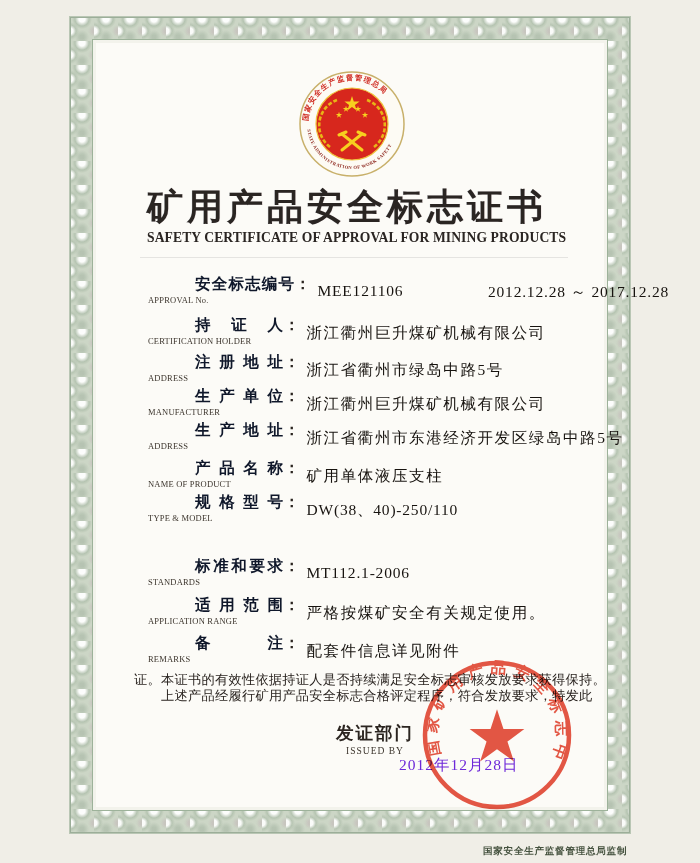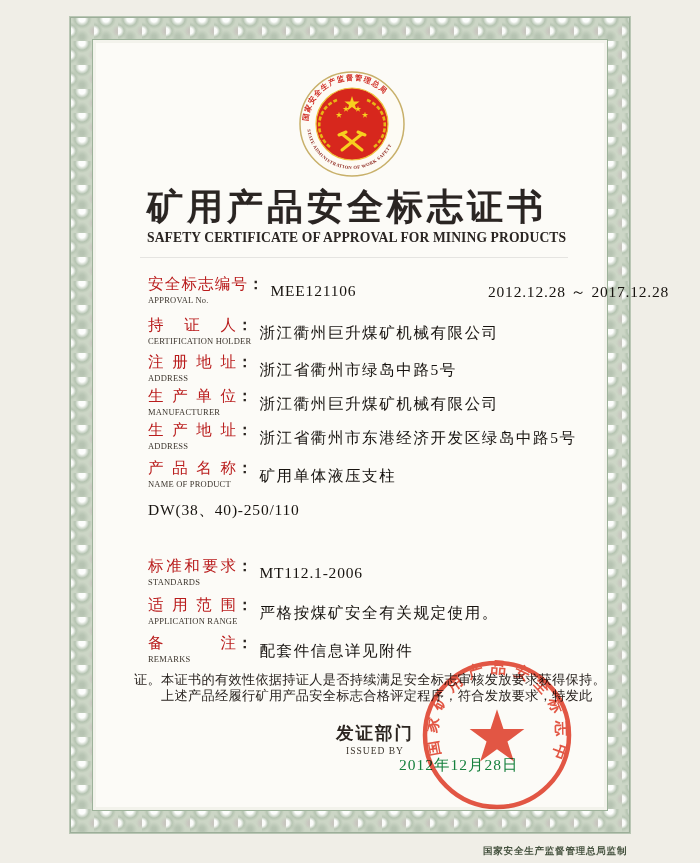--- a/index.html
+++ b/index.html
@@ -34,43 +34,43 @@
     text-shadow:0.5px 0 0 rgba(120,40,60,.15), -0.5px 0 0 rgba(40,80,120,.15);
   }
   .subtitle{
     position:absolute;left:147px;top:230px;width:412px;
     font-size:13.6px;font-weight:bold;color:#2a2522;white-space:nowrap;letter-spacing:0.1px;
   }
   .row{position:absolute;left:148px;white-space:nowrap;}
   .label-wrap{display:inline-block;vertical-align:top;}
   .zh-label{
     display:inline-block;width:88px;
-    font-size:15.5px;font-weight:normal;color:#b91c1c;
-    text-align:justify;text-align-last:justify;
+    font-size:15.5px;font-weight:bold;color:#0f172a;
+    text-align:justify;text-align-last:justify;margin-left:47px;
   }
   .zh-label.w6{width:99px;}
   .zh-label.w3v{width:72px;}
   .colon{font-size:15.5px;font-weight:bold;color:#2b2520;margin:0 3px 0 1px;}
   .sub-label{
     display:block;font-size:8.5px;color:#3c352d;letter-spacing:0.2px;margin-top:0px;font-weight:normal;
   }
   .value{
     display:inline-block;font-size:15.5px;color:#17130f;letter-spacing:1.6px;font-weight:500;vertical-align:top;margin-top:8px;
   }
   .value.num{letter-spacing:0.8px;}
   .validity-group{position:absolute;left:340px;top:0;white-space:nowrap;}
 
   .statement{position:absolute;left:134px;top:672px;width:470px;color:#2a2420;font-weight:500;}
   .statement .line{font-size:13.2px;line-height:15.8px;letter-spacing:0.3px;white-space:nowrap;}
   .statement .line.indent{padding-left:27px;}
 
   .issued{position:absolute;left:336px;top:721px;text-align:center;}
   .issued-zh{font-size:17.5px;font-weight:bold;color:#2b2520;letter-spacing:2px;}
   .issued-en{font-size:9.5px;color:#3c352d;letter-spacing:1px;margin-top:1px;}
-  .issue-date{position:absolute;left:399px;top:755px;font-size:15.5px;font-weight:500;color:#15803d;letter-spacing:1px;}
+  .issue-date{position:absolute;left:399px;top:755px;font-size:15.5px;font-weight:500;color:#6d28d9;letter-spacing:1px;}
 
   .emblem{position:absolute;left:299px;top:71px;width:106px;height:106px;}
   .seal{position:absolute;left:420px;top:658px;width:154px;height:154px;opacity:.88;mix-blend-mode:multiply;}
 
   .footer-note{
     position:absolute;left:483px;top:845px;
     font-size:9.5px;font-weight:bold;color:#45523f;letter-spacing:0.8px;white-space:nowrap;
   }
 </style>
 </head>
@@ -145,20 +145,22 @@
     <div class="label-wrap"><span class="zh-label">生产地址</span><span class="colon">：</span>
       <span class="sub-label">ADDRESS</span></div>
     <span class="value">浙江省衢州市东港经济开发区绿岛中路5号</span>
   </div>
   <div class="row" style="top:458px">
     <div class="label-wrap"><span class="zh-label">产品名称</span><span class="colon">：</span>
       <span class="sub-label">NAME OF PRODUCT</span></div>
     <span class="value">矿用单体液压支柱</span>
   </div>
   <div class="row" style="top:492px">
+    <div class="label-wrap"><span class="zh-label">规格型号</span><span class="colon">：</span>
+      <span class="sub-label">TYPE &amp; MODEL</span></div>
     <span class="value num">DW(38、40)-250/110</span>
   </div>
 
   <div class="row" style="top:556px">
     <div class="label-wrap"><span class="zh-label">标准和要求</span><span class="colon">：</span>
       <span class="sub-label">STANDARDS</span></div>
     <span class="value num">MT112.1-2006</span>
   </div>
   <div class="row" style="top:595px">
     <div class="label-wrap"><span class="zh-label">适用范围</span><span class="colon">：</span>

